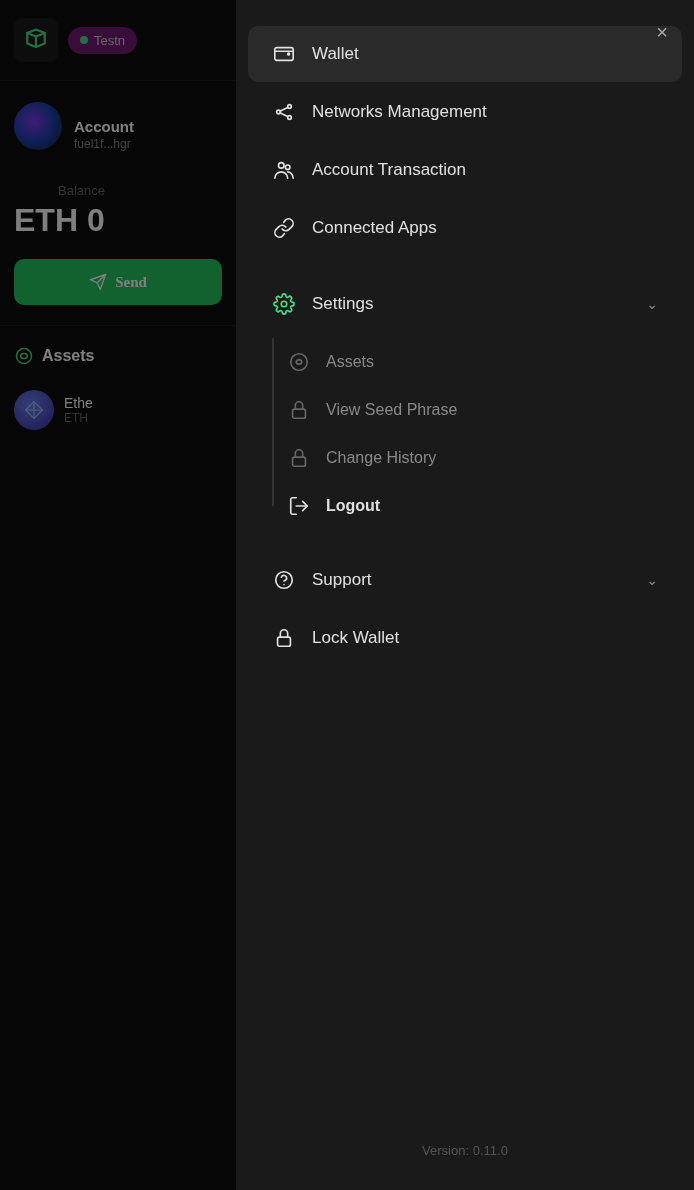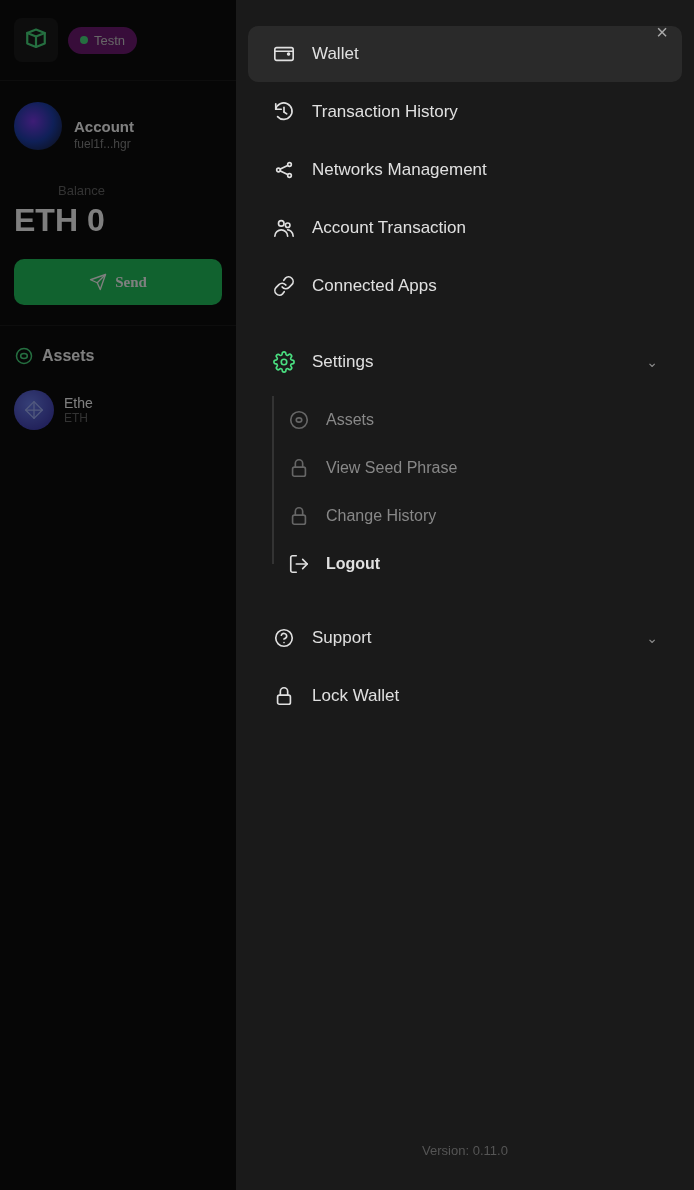--- a/index.html
+++ b/index.html
@@ -401,31 +401,20 @@
       <span class="menu-item-icon">
         <svg viewBox="0 0 24 24">
           <rect x="2" y="5" width="20" height="14" rx="2"></rect>
           <path d="M16 12 a1 1 0 1 1 0 0.01"></path>
           <line x1="2" y1="9" x2="22" y2="9"></line>
         </svg>
       </span>
       <span class="menu-item-label">Wallet</span>
     </div>
 
-    <div class="menu-item">
-      <span class="menu-item-icon">
-        <svg viewBox="0 0 24 24">
-          <path d="M3 3v6h6"></path>
-          <path d="M3 9 A9 9 0 1 1 5 17"></path>
-          <line x1="12" y1="7" x2="12" y2="12"></line>
-          <line x1="12" y1="12" x2="15" y2="14"></line>
-        </svg>
-      </span>
-      <span class="menu-item-label">Transaction History</span>
-    </div>
 
     <div class="menu-item">
       <span class="menu-item-icon">
         <svg viewBox="0 0 24 24">
           <circle cx="6" cy="12" r="2"></circle>
           <circle cx="18" cy="6" r="2"></circle>
           <circle cx="18" cy="18" r="2"></circle>
           <line x1="8" y1="11" x2="16" y2="7"></line>
           <line x1="8" y1="13" x2="16" y2="17"></line>
         </svg>

